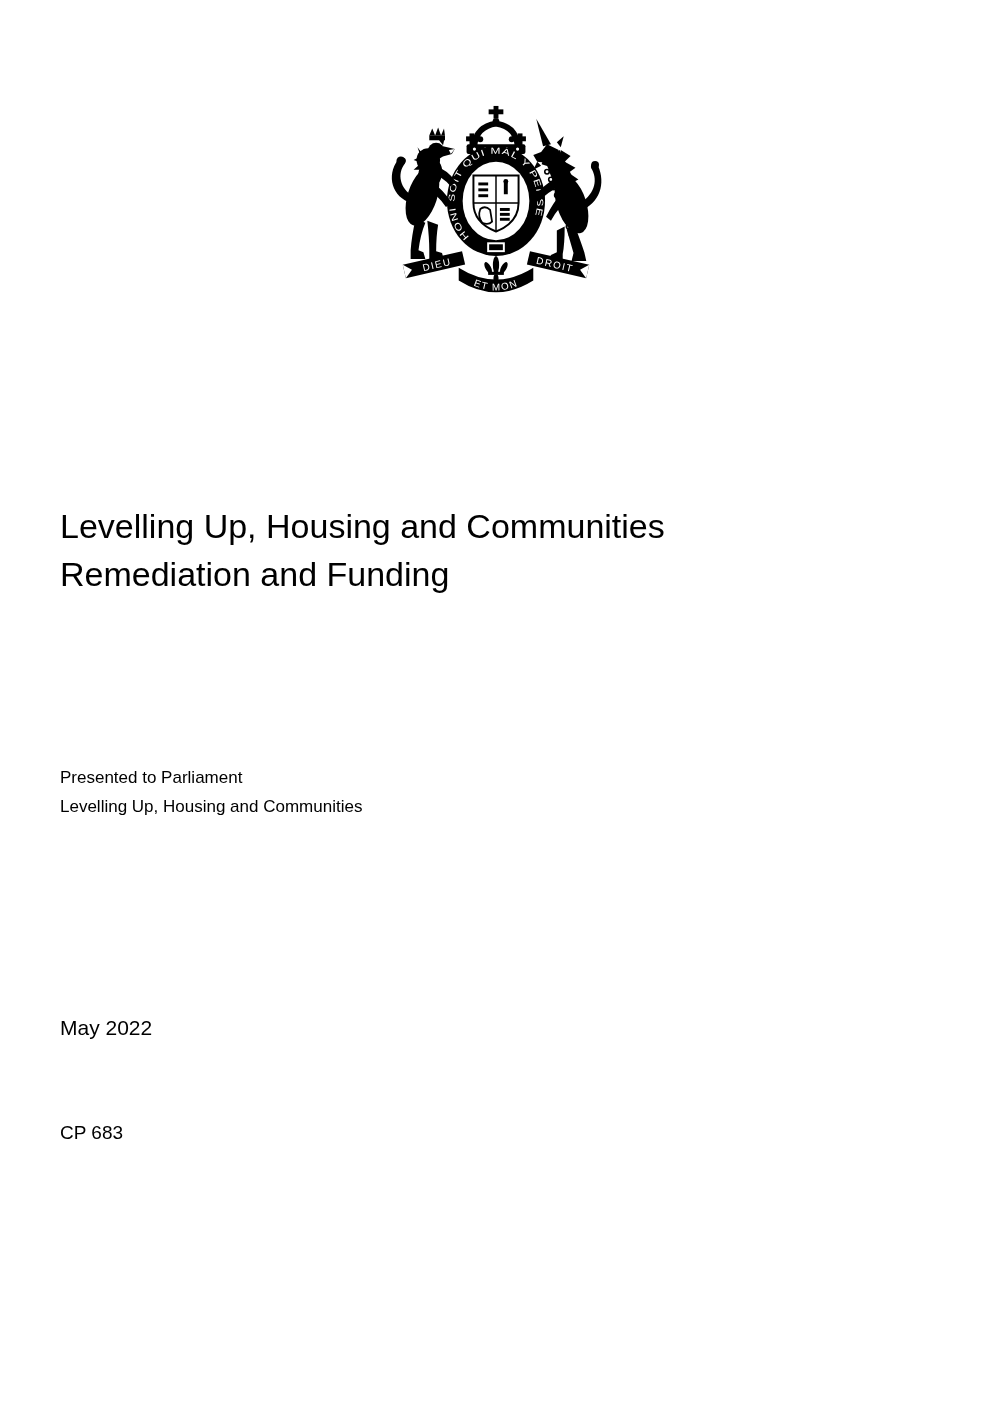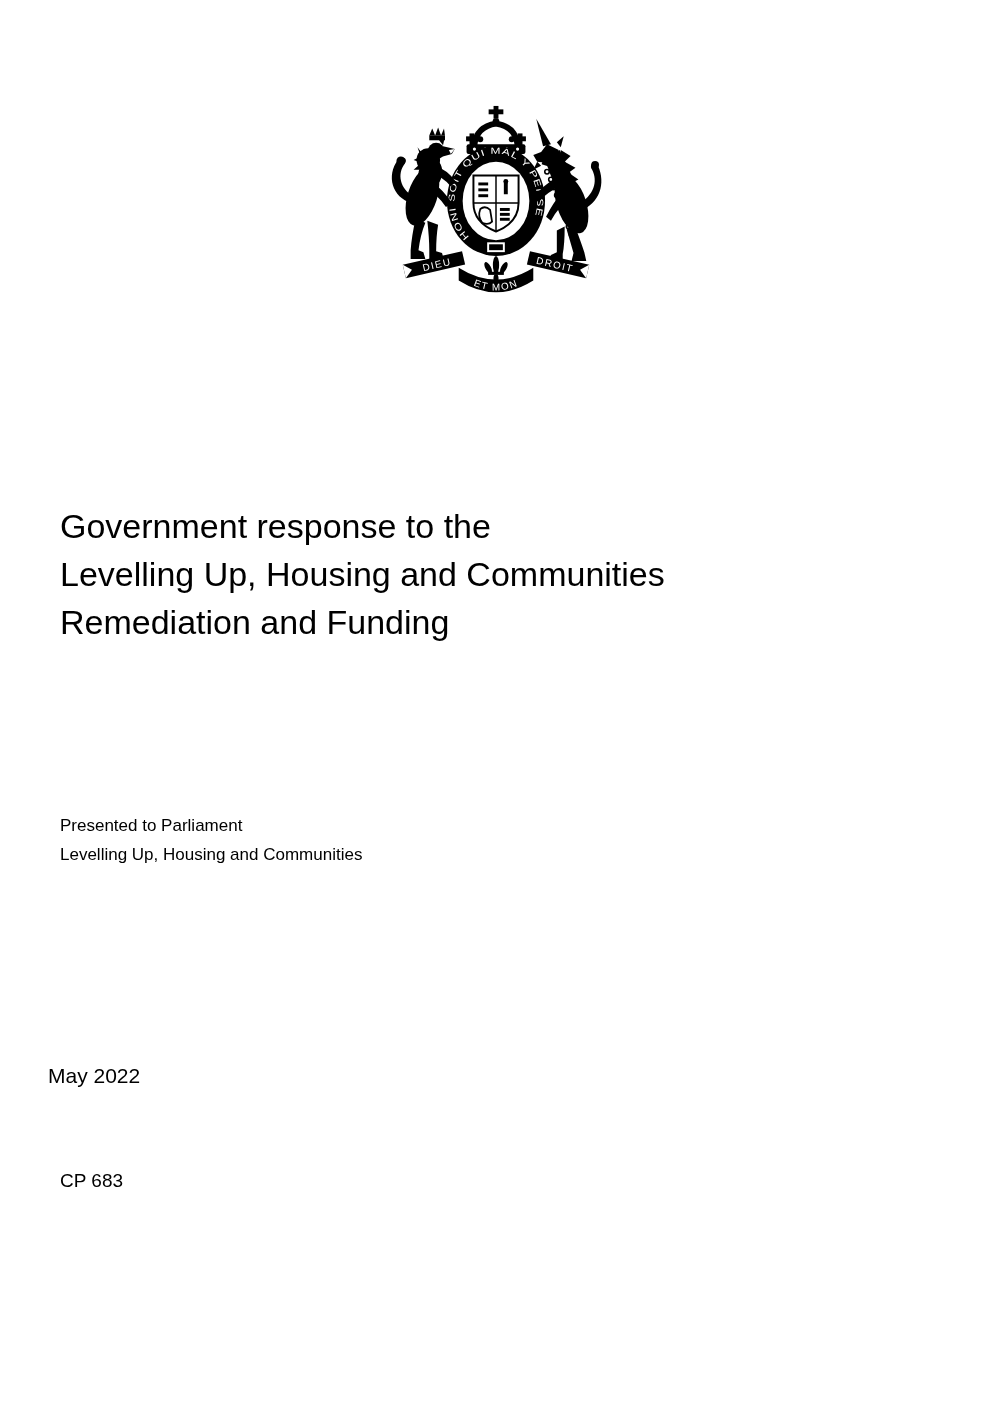--- a/index.html
+++ b/index.html
@@ -25,21 +25,21 @@
     font-weight: 400;
     letter-spacing: 0;
   }
   .presented-block {
     margin: 165px 40px 0 60px;
     font-size: 17px;
     line-height: 29px;
     font-weight: 400;
   }
   .pub-date {
-    margin: 192px 0 0 48px;
+    margin: 192px 0 0 60px;
     font-size: 21px;
     line-height: 29px;
   }
   .cp-number {
     margin: 78px 8px 0 60px;
     font-size: 19px;
     line-height: 26px;
   }
 </style>
 </head>
@@ -171,21 +171,20 @@
         </g>
         <path d="M82 168 Q120 192 158 168 L158 181 Q120 205 82 181 Z" fill="#000"></path>
         <text font-size="10" fill="#fff" letter-spacing="1.5" font-family="Liberation Sans, sans-serif">
           <textPath href="#scrollPath" startOffset="50%" text-anchor="middle">ET MON</textPath>
         </text>
       </g>
     </svg>
   </div>
 
   <h1 class="doc-title">
-    <div>Government response to the</div>
     <div>Levelling Up, Housing and Communities</div>
     <div>Remediation and Funding</div>
   </h1>
 
   <div class="presented-block">
     <div>Presented to Parliament</div>
     <div>Levelling Up, Housing and Communities</div>
   </div>
 
   <div class="pub-date">May 2022</div>

